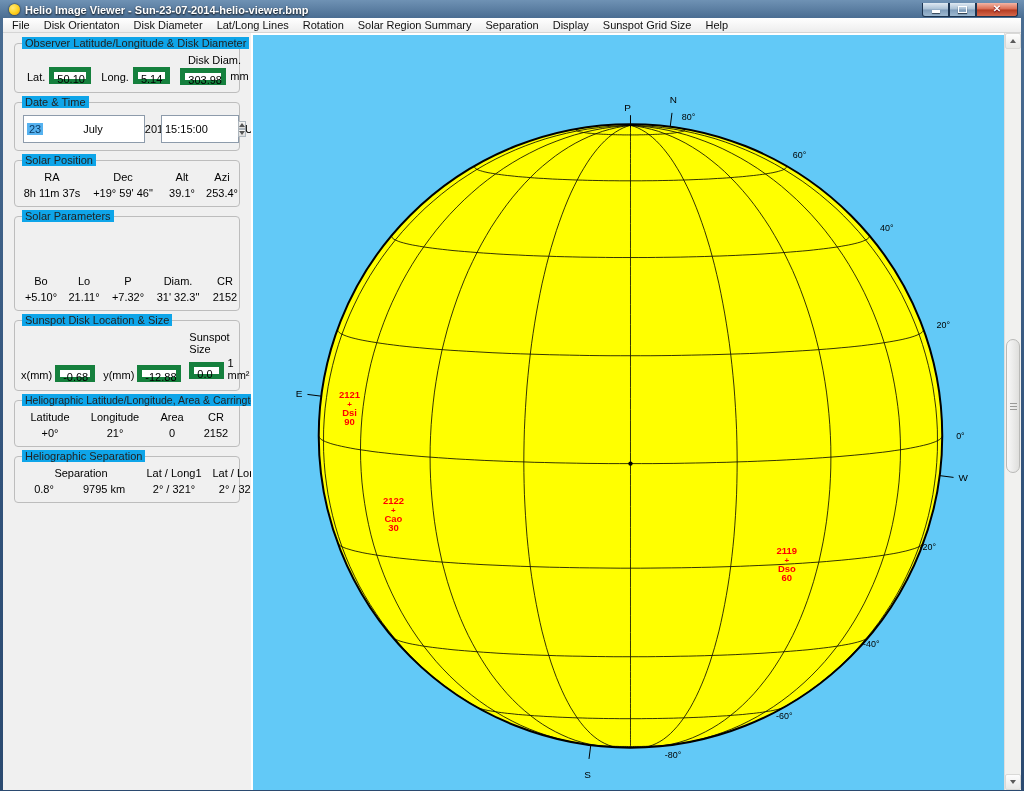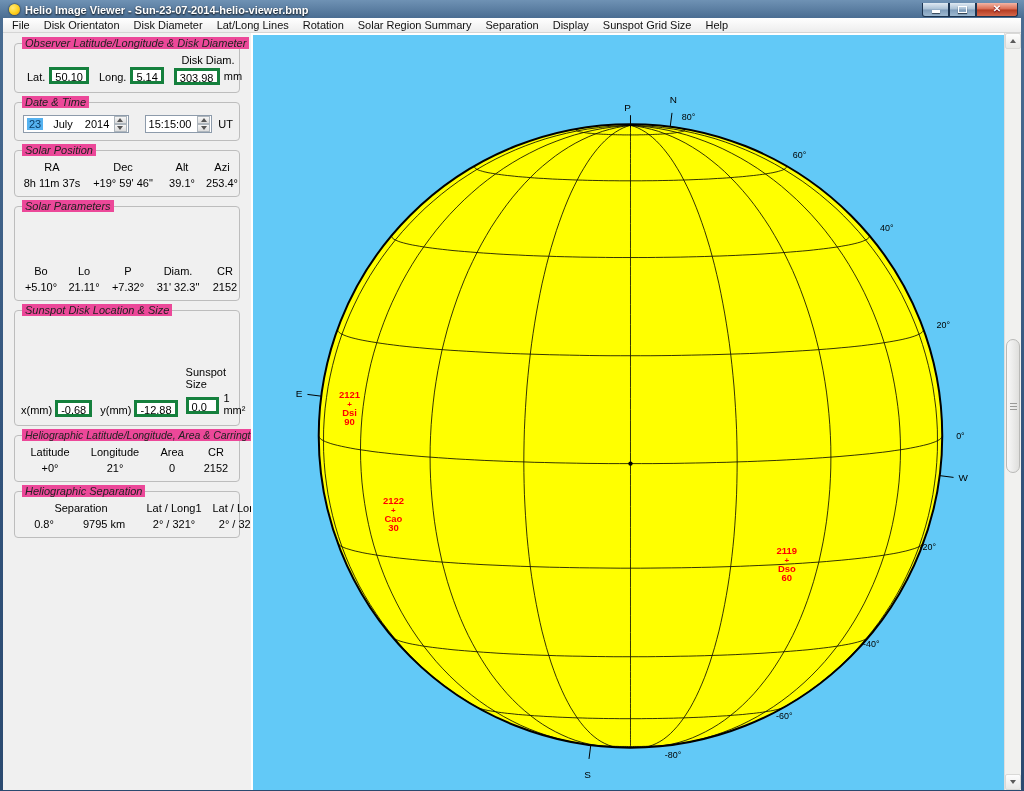--- a/index.html
+++ b/index.html
@@ -29,30 +29,30 @@
     padding-left:2px;}
   .menu-item{padding:0 7px;line-height:13px;cursor:default;}
   
   .main{display:flex;height:757px;background:#ffffff;}
   .sidebar{width:248px;box-sizing:border-box;background:#f0f0f0;padding-top:1px;overflow:hidden;}
   .viewport{flex:1;position:relative;border-top:2px solid #fff;border-left:2px solid #fff;box-sizing:border-box;}
   .viewport svg{position:absolute;left:0;top:0;width:100%;height:100%;}
   
   .gb{position:relative;border:1px solid #bdbdbd;border-radius:4px;margin:9px 11px 0 11px;
     padding:10px 6px 7px 6px;font-size:11px;color:#000;}
-  .gb-t{position:absolute;top:-7px;left:7px;background:#ec4899;padding:0 3px;font-size:11px;color:#222;white-space:nowrap;font-style:italic;}
+  .gb-t{position:absolute;top:-7px;left:7px;background:#0ea5e9;padding:0 3px;font-size:11px;color:#222;white-space:nowrap;}
   .row{display:flex;align-items:center;}
   .lbl{font-size:11px;color:#000;}
-  .field{display:inline-block;box-sizing:border-box;border:3px solid #15803d;background:#fff;
+  .field{display:inline-block;box-sizing:border-box;border:5px solid #15803d;background:#fff;
     font-size:11px;height:17px;line-height:15px;padding:0 3px;}
   .stack{display:flex;flex-direction:column;align-items:center;}
   .stack .lbl{margin-bottom:2px;}
   
-  .combo{display:flex;align-items:center;border:1px solid #8d9bab;background:#fff;height:18px;
-    box-sizing:border-box;padding:0 1px 0 3px;font-size:11px;}
+  .combo{display:flex;align-items:center;border:1px solid #8d9bab;background:#fff;height:28px;
+    box-sizing:border-box;padding:0 1px 0 3px;font-size:11px;gap:30px;}
   .sel-day{background:#55b2f0;color:#0a3c66;padding:0 2px;}
   .spinner{display:flex;flex-direction:column;margin-left:4px;width:13px;height:16px;}
   .sp{flex:1;display:flex;align-items:center;justify-content:center;border:1px solid #aeb6bd;
     background:linear-gradient(180deg,#f6f6f6,#dcdcdc);box-sizing:border-box;}
   .tri-up{width:0;height:0;border-left:3px solid transparent;border-right:3px solid transparent;border-bottom:4px solid #555;}
   .tri-dn{width:0;height:0;border-left:3px solid transparent;border-right:3px solid transparent;border-top:4px solid #555;}
   
   .tbl{display:grid;row-gap:4px;text-align:center;font-size:11px;}
   .tbl .hd{color:#000;}
   
@@ -182,21 +182,21 @@
         </div>
       </div>
 
       <div class="gb">
         <span class="gb-t">Sunspot Disk Location &amp; Size</span>
         <div class="row" style="align-items:flex-end;">
           <span class="lbl" style="margin:0 3px 2px 0;">x(mm)</span>
           <span class="field" style="width:40px;margin-bottom:1px;">-0.68</span>
           <span class="lbl" style="margin:0 3px 2px 8px;">y(mm)</span>
           <span class="field" style="width:44px;margin-bottom:1px;">-12.88</span>
-          <div class="stack" style="margin-left:8px;margin-top:45px;">
+          <div class="stack" style="margin-left:8px;">
             <span class="lbl">Sunspot Size</span>
             <span class="row">
               <span class="field" style="width:38px;">0.0</span>
               <span class="lbl" style="margin-left:4px;">1 mm²</span>
             </span>
           </div>
         </div>
       </div>
 
       <div class="gb">

